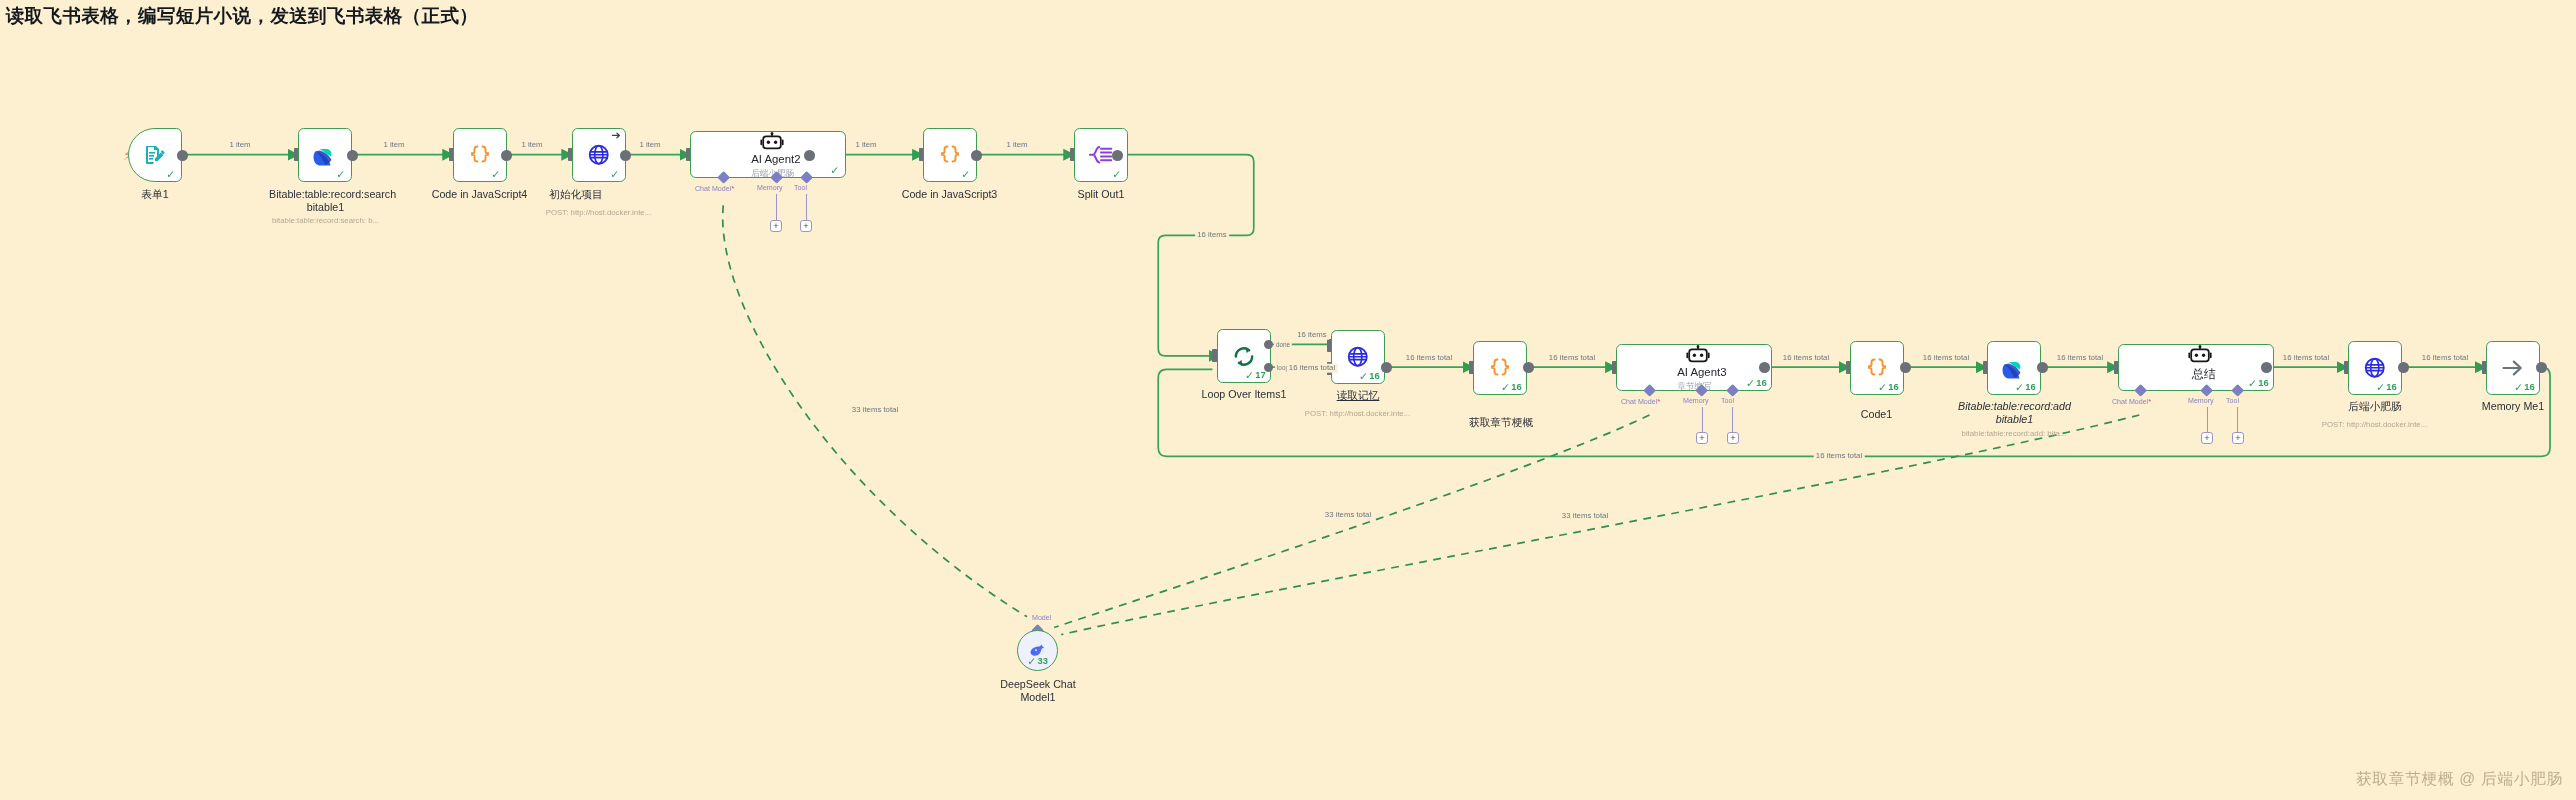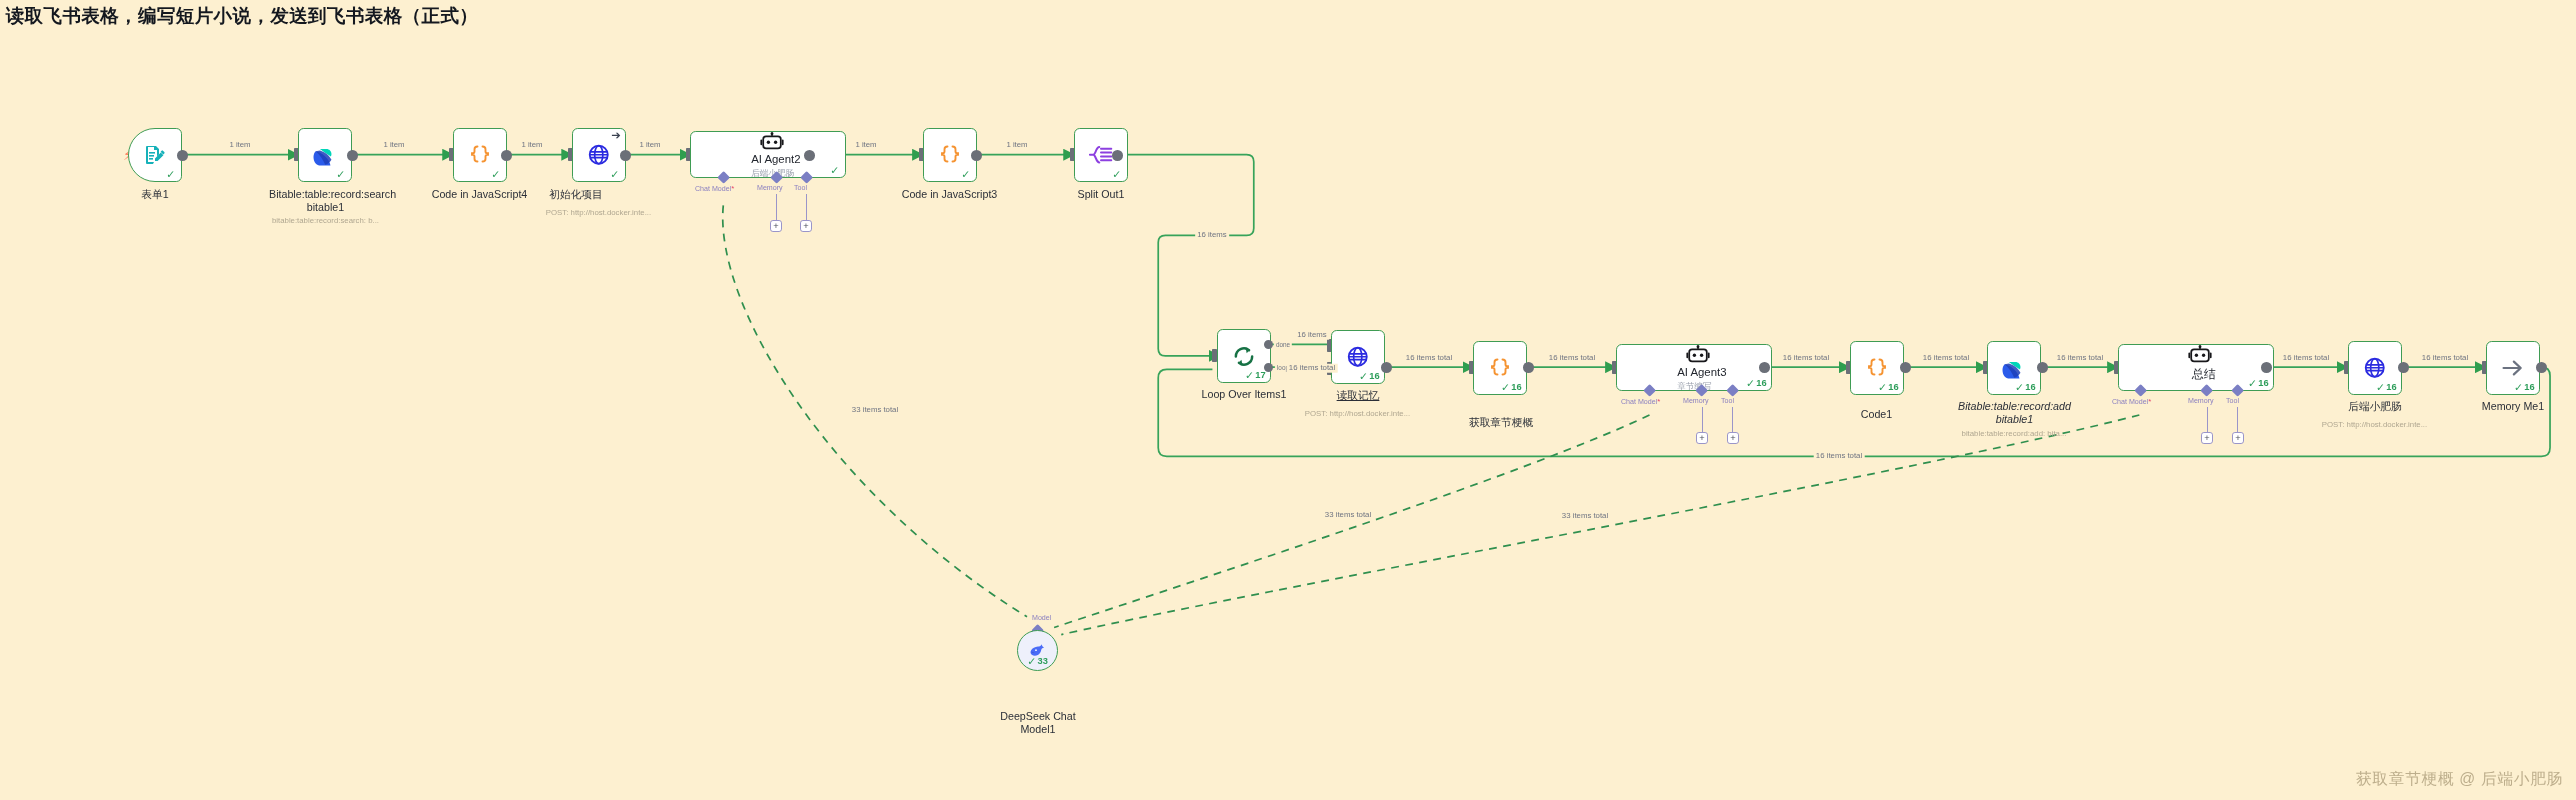--- a/index.html
+++ b/index.html
@@ -520,21 +520,21 @@
         <path d="M21 3c-1.4 2.2-3.2 3-5.6 3.4C11 7 7.5 8.6 5.7 11.6c-1.3 2.2-1 4.7.9 6.3 2.2 1.9 5.8 2 8.6.4 2.3-1.3 3.6-3.3 4.4-5.6.4-1.3.6-2.4 1.4-3.4.8-1 1.9-1.5 3-1.7-1.4-.3-2.3-1-2.7-2.2-.3-.9-.2-1.6-.3-2.4z" fill="#4a6cf7"></path>
         <circle cx="12.6" cy="11.6" r="1.2" fill="#fff"></circle>
         <path d="M6.5 13.4c1.2 1 2.6 1.6 4.2 1.7-1.6.8-3.4.6-4.6-.6z" fill="#3a57d8"></path>
       </svg>
     </span>
     <span class="node-status">
       <span class="tick">✓</span>
         <span>33</span>
     </span>
   </div>
-  <div class="node-caption" style="left:995px;top:678px;width:86px;margin-top:32px;">DeepSeek Chat Model1</div>
+  <div class="node-caption" style="left:995px;top:678px;width:86px;">DeepSeek Chat Model1</div>
 
   <div class="edge-label" style="left:240px;top:145px;">1 item</div>
   <div class="edge-label" style="left:394px;top:145px;">1 item</div>
   <div class="edge-label" style="left:532px;top:145px;">1 item</div>
   <div class="edge-label" style="left:650px;top:145px;">1 item</div>
   <div class="edge-label" style="left:866px;top:145px;">1 item</div>
   <div class="edge-label" style="left:1017px;top:145px;">1 item</div>
   <div class="edge-label" style="left:1212px;top:235px;">16 items</div>
   <div class="edge-label" style="left:1312px;top:335px;">16 items</div>
   <div class="edge-label" style="left:1312px;top:368px;">16 items total</div>

